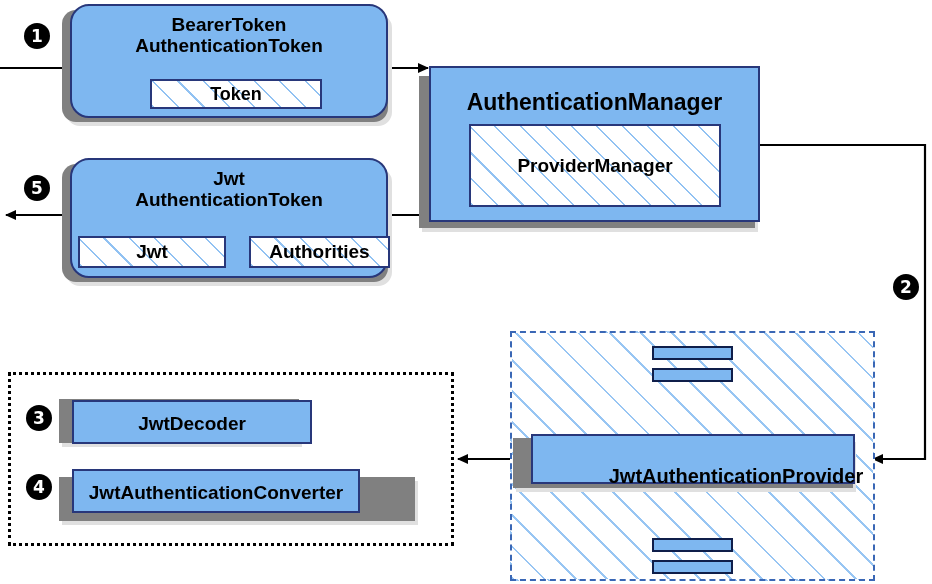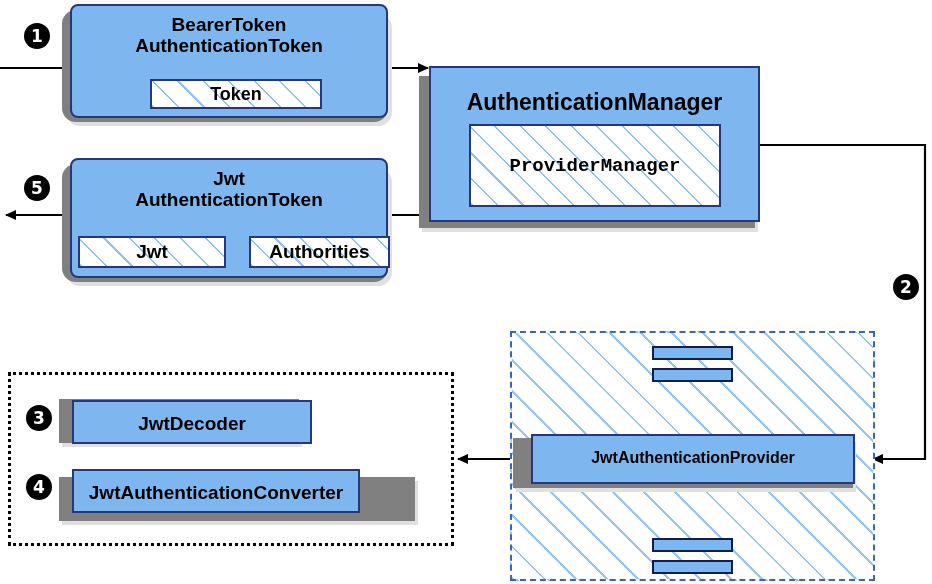--- a/index.html
+++ b/index.html
@@ -26,21 +26,21 @@
   .node {
     position: absolute;
     box-sizing: border-box;
     background: #7EB7F0;
     border: 2px solid #28377A;
     color: #000000;
     font-weight: bold;
     text-align: center;
     z-index: 5;
   }
-  .node.rounded { border-radius: 8px; }
+  .node.rounded { border-radius: 19px; }
   .shadow {
     position: absolute;
     background: #808080;
     z-index: 2;
   }
   .shadow.light {
     background: #E0E0E0;
     z-index: 1;
   }
   .shadow.rounded { border-radius: 14px; }
@@ -206,28 +206,28 @@
   </div>
   <div class="slot" style="left:249px; top:236px; width:141px; height:32px; font-size:19px;">
     <span>Authorities</span>
   </div>
 
   <div class="shadow light" style="left:422px; top:80px; width:336px; height:152px;"></div>
   <div class="shadow" style="left:419px; top:76px; width:336px; height:152px;"></div>
   <div class="node" style="left:429px; top:66px; width:331px; height:156px;">
     <div class="node-title" style="top:22px; font-size:23px;">AuthenticationManager</div>
   </div>
-  <div class="slot" style="left:469px; top:124px; width:252px; height:83px; font-size:19px;font-family:Liberation Mono, monospace;">
+  <div class="slot" style="left:469px; top:124px; width:252px; height:83px; font-size:19px;">
     <span>ProviderManager</span>
   </div>
 
   <div class="shadow light" style="left:516px; top:442px; width:340px; height:50px;"></div>
   <div class="shadow" style="left:513px; top:438px; width:340px; height:50px;"></div>
   <div class="node" style="left:531px; top:434px; width:324px; height:50px;">
-    <div class="node-title" style="top:13px; font-size:16px;">JwtAuthenticationProvider</div>
+    <div class="node-title" style="top:29px; font-size:20px;padding-left:43px;">JwtAuthenticationProvider</div>
   </div>
 
   <div class="shadow light" style="left:62px; top:403px; width:240px; height:44px;"></div>
   <div class="shadow" style="left:59px; top:399px; width:240px; height:44px;"></div>
   <div class="node" style="left:72px; top:400px; width:240px; height:44px;">
     <div class="node-title" style="top:11px; font-size:19px;">JwtDecoder</div>
   </div>
 
   <div class="shadow light" style="left:62px; top:481px; width:356px; height:44px;"></div>
   <div class="shadow" style="left:59px; top:477px; width:356px; height:44px;"></div>

